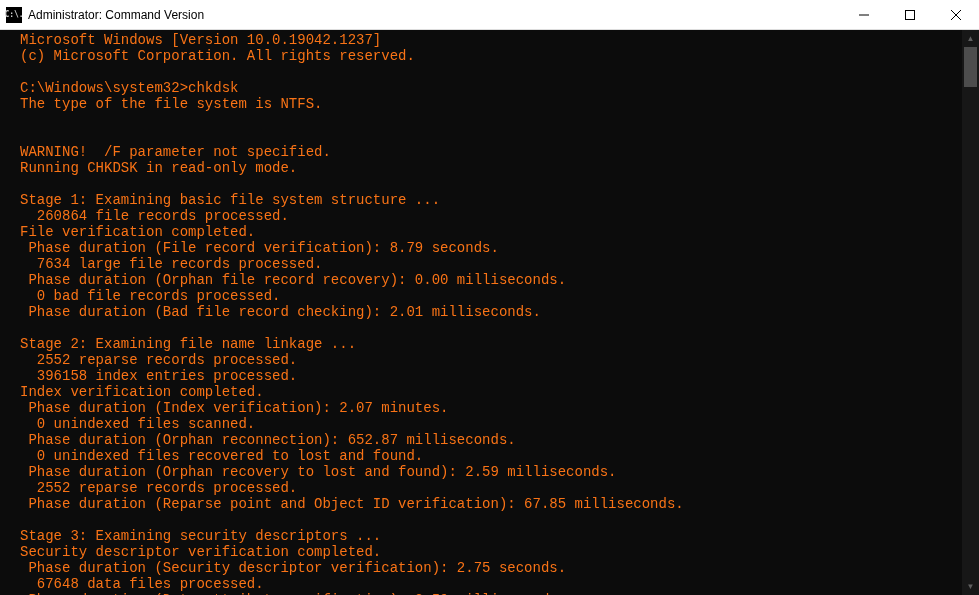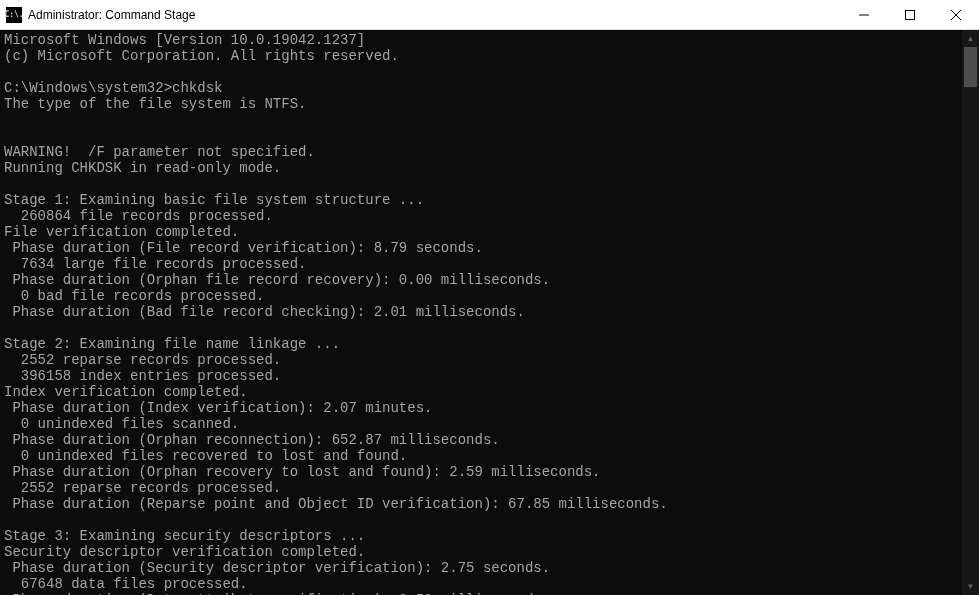--- a/index.html
+++ b/index.html
@@ -58,25 +58,25 @@
       height: 10px;
     }
     .console-body {
       flex: 1;
       display: flex;
       background: #0c0c0c;
       overflow: hidden;
     }
     .console-content {
       flex: 1;
-      padding: 2px 0 2px 4px;
+      padding: 2px 0 2px 20px;
       font-family: Consolas, "Courier New", monospace;
       font-size: 14px;
       line-height: 16px;
-      color: #a3a3a3;
+      color: #f97316;
       white-space: pre;
       overflow: hidden;
     }
     .console-line {
       display: block;
       min-height: 16px;
     }
     .scrollbar {
       width: 17px;
       background: #171717;
@@ -109,21 +109,21 @@
       font-size: 8px;
     }
     .scrollbar-arrow.up { top: 0; }
     .scrollbar-arrow.down { bottom: 0; }
   </style>
 </head>
 <body>
 
 <div class="titlebar">
   <div class="titlebar-icon">C:\.</div>
-  <div class="titlebar-title">Administrator: Command Stage</div>
+  <div class="titlebar-title">Administrator: Command Version</div>
   <div class="titlebar-controls">
     <div class="titlebar-btn">
       <svg viewBox="0 0 10 10">
           <line x1="0" y1="5" x2="10" y2="5" stroke="#000" stroke-width="1"></line>
         </svg>
     </div>
     <div class="titlebar-btn">
       <svg viewBox="0 0 10 10">
           <rect x="0.5" y="0.5" width="9" height="9" fill="none" stroke="#000" stroke-width="1"></rect>
         </svg>

